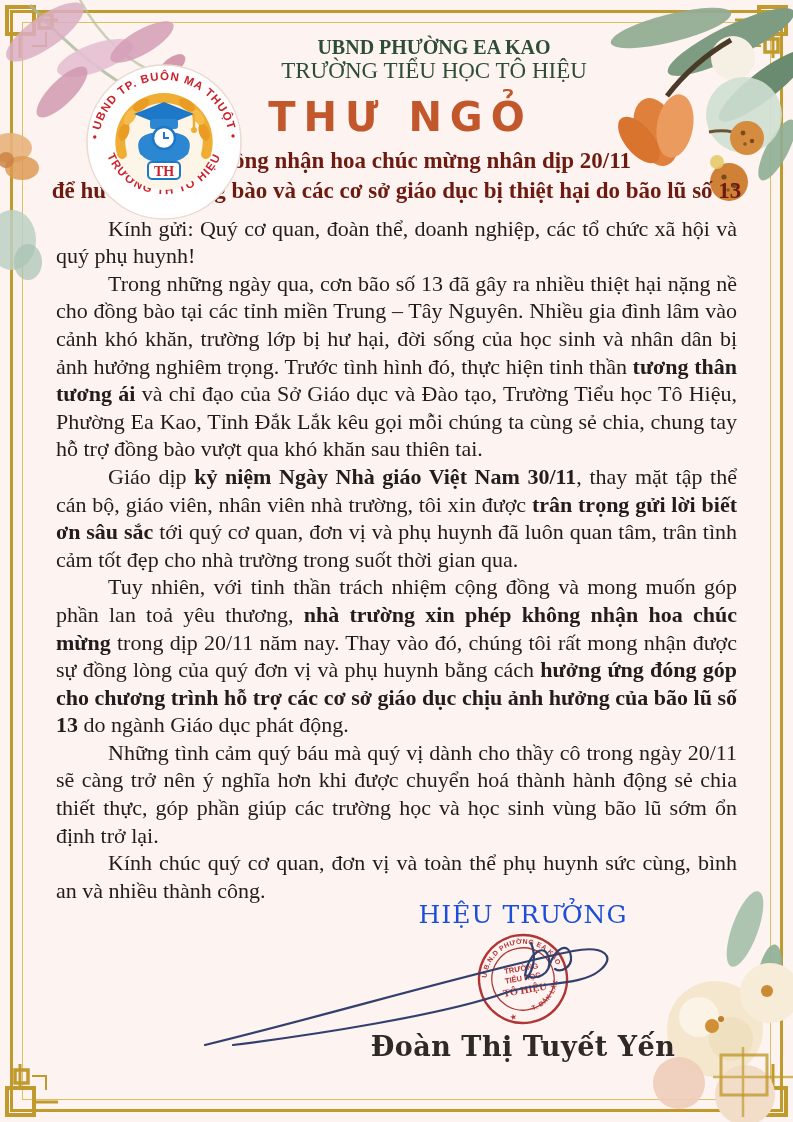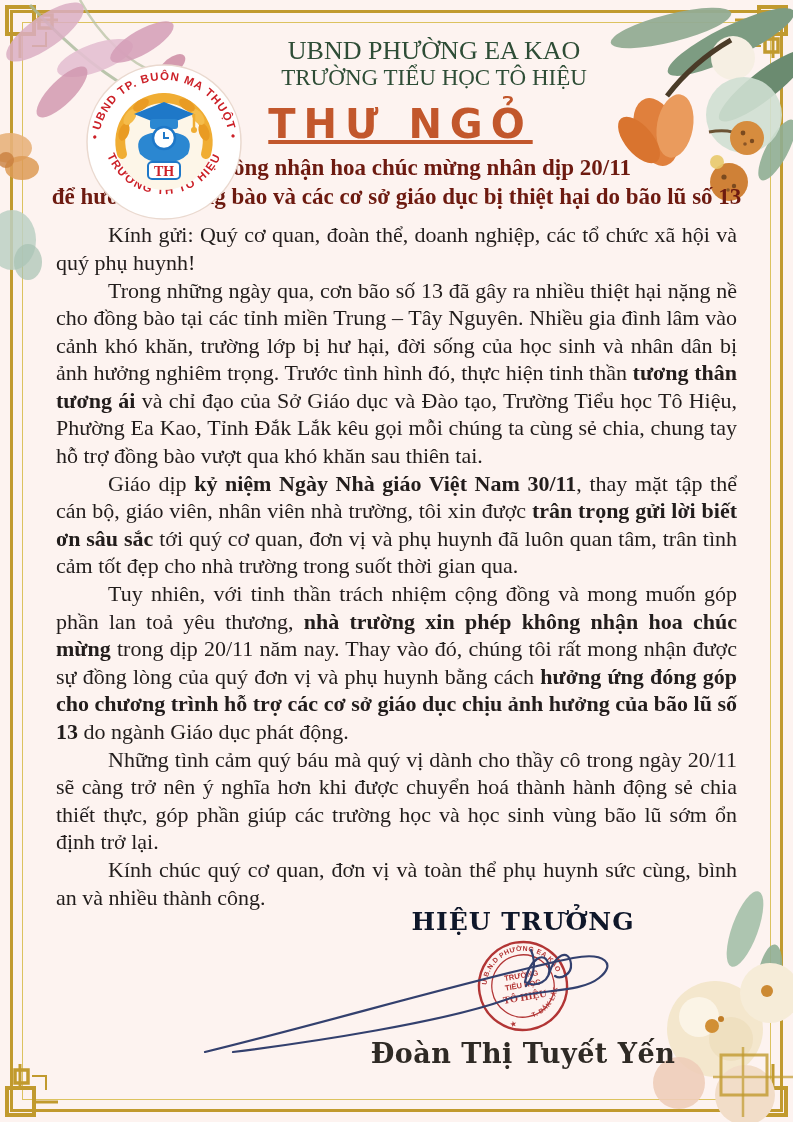--- a/index.html
+++ b/index.html
@@ -25,38 +25,37 @@
   
   .floral{position:absolute;z-index:3;pointer-events:none;}
   .floral.tr{top:0;right:0;}
   .floral.tl{top:0;left:0;}
   .floral.ml{top:130px;left:0;}
   .floral.br{bottom:0;right:0;}
   
   .content{position:relative;z-index:4;}
   .logo{position:absolute;left:84px;top:26px;width:160px;height:160px;z-index:5;}
   .org{margin:36px 100px 0 175px;text-align:center;}
-  .org-line1{font-size:26px;font-weight:normal;color:var(--header-green);line-height:1.12;}
+  .org-line1{font-size:20px;font-weight:bold;color:var(--header-green);line-height:1.12;}
   .org-line2{font-size:23px;font-weight:normal;color:var(--header-green);line-height:1.15;}
   .doc-title{
     margin-top:9px;text-align:center;font-family:"DejaVu Sans",sans-serif;
     font-weight:bold;font-size:40px;letter-spacing:0.2em;color:var(--title-orange);
     text-indent:0.2em;
-    text-decoration:underline;
   }
   .subject{margin-top:6px;text-align:center;font-weight:bold;font-size:23px;
     color:var(--subject-maroon);line-height:1.3;}
   .body-text{margin-top:9px;padding:0 56px;font-size:22px;line-height:27.6px;text-align:justify;}
   .body-text p{text-indent:52px;}
   .body-text p.stretch{text-align-last:justify;}
   .body-text b{font-weight:bold;}
   
   .sig-block{position:relative;width:360px;margin:-4px 90px 0 auto;text-align:center;z-index:5;}
-  .sig-role{font-family:"DejaVu Serif",serif;font-weight:bold;font-size:25px;
-    letter-spacing:1px;color:#0f172a;}
+  .sig-role{font-family:"DejaVu Serif",serif;font-weight:normal;font-size:25px;
+    letter-spacing:1px;color:#1d4ed8;}
   .stamp-wrap{position:relative;height:94px;margin-top:2px;}
   .stamp{display:block;margin:0 auto;width:96px;height:96px;transform:rotate(-10deg);}
   .sig-stroke{position:absolute;left:-150px;top:-8px;width:520px;height:130px;overflow:visible;}
   .sig-name{margin-top:6px;font-family:"DejaVu Serif",serif;font-weight:bold;
     font-size:27px;color:#2f2a25;letter-spacing:0.5px;}
 </style>
 </head>
 <body>
 
 <div class="page">

